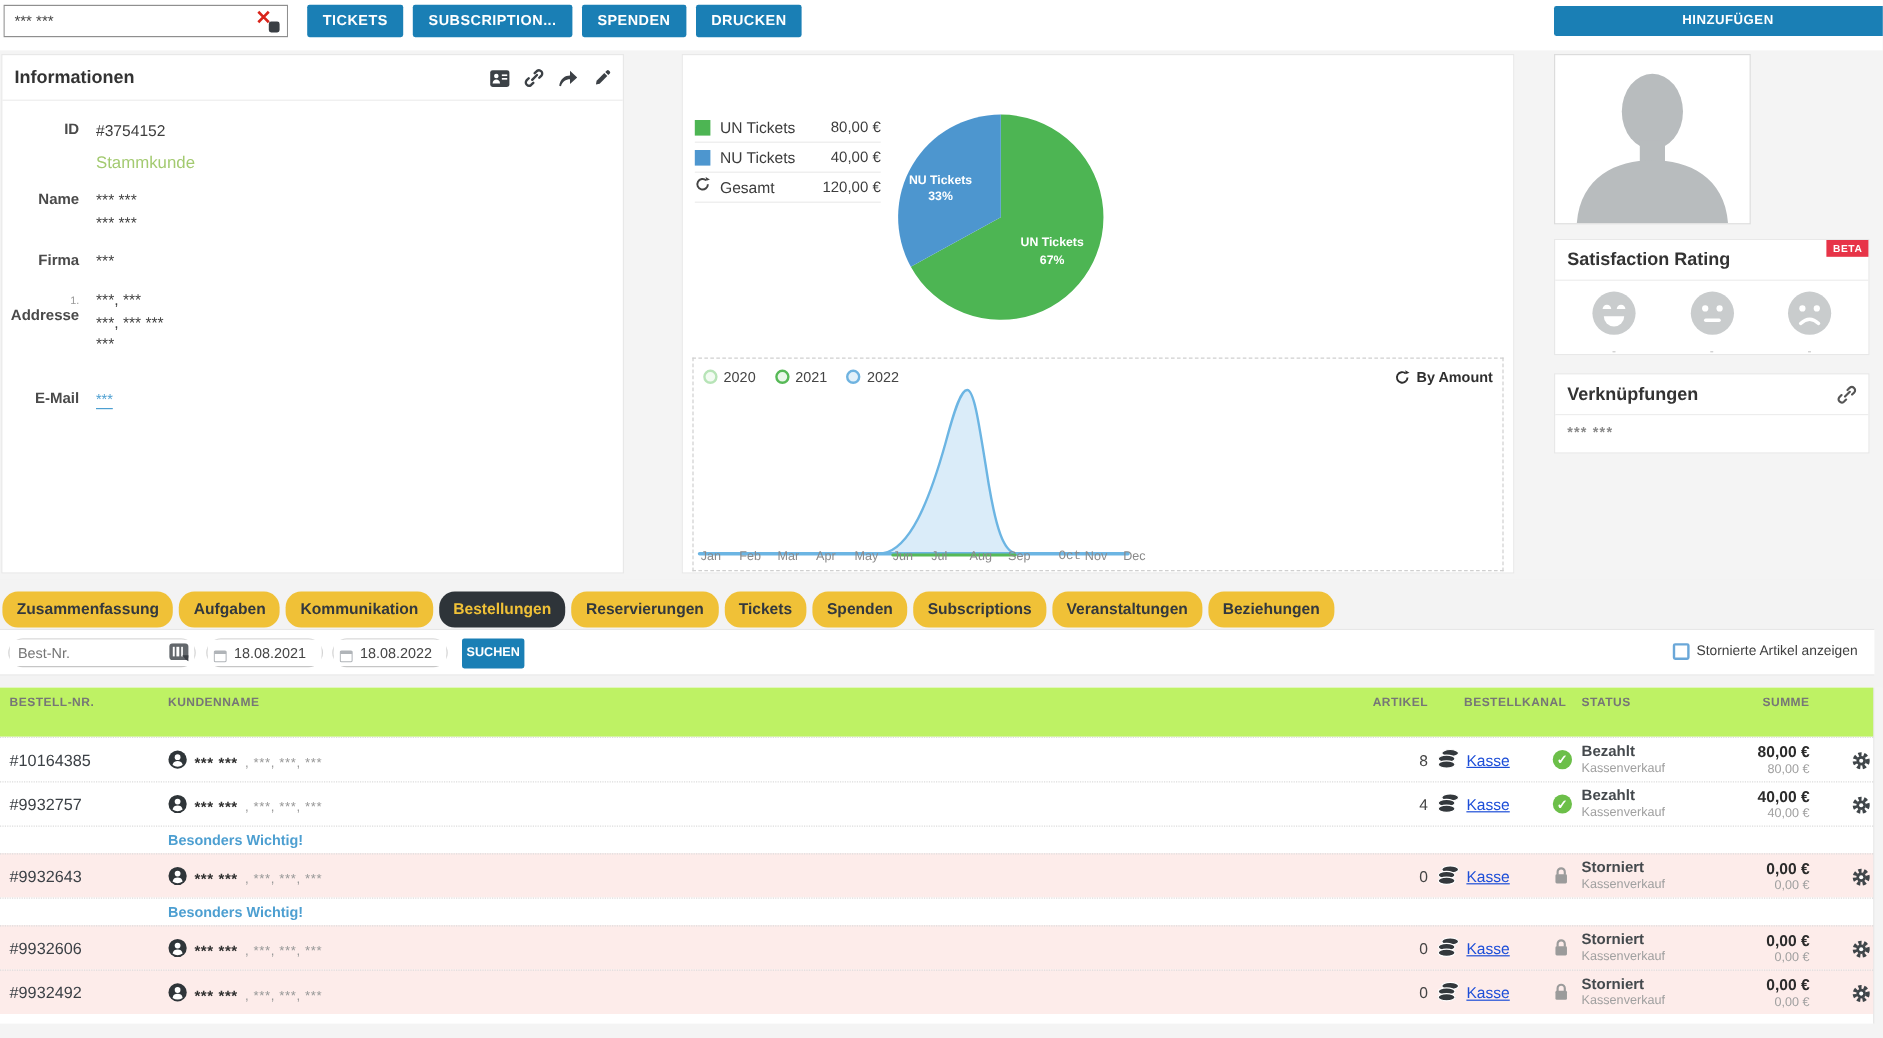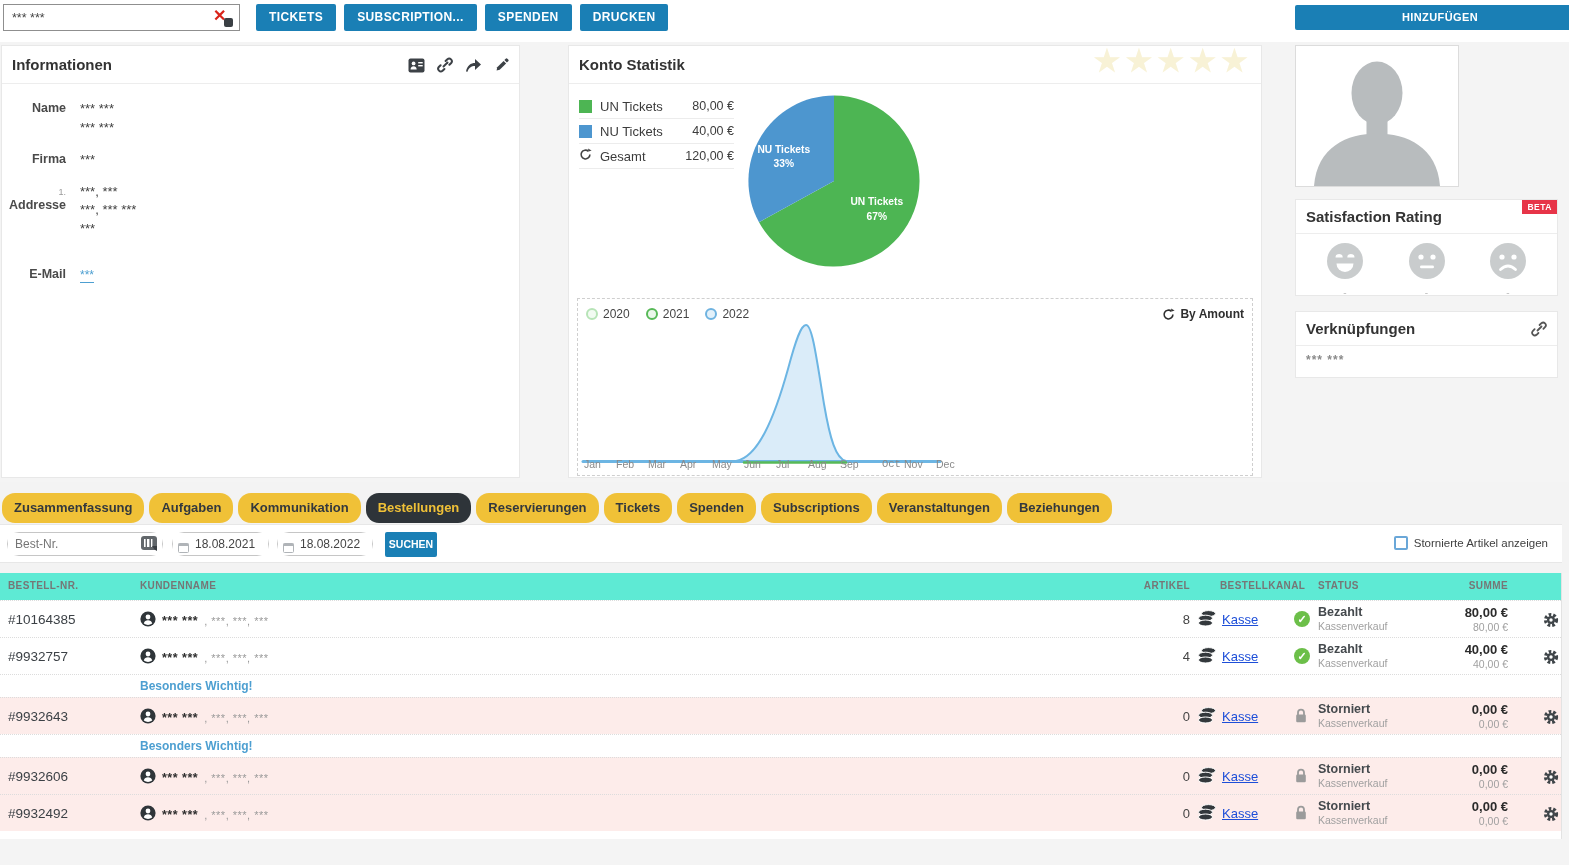--- a/index.html
+++ b/index.html
@@ -85,21 +85,21 @@
   #storno-label { font-size:11.5px; color:#3f3f3f;text-align:center; }
 
   
   #orders-panel { position:absolute; left:0; top:573px; width:1562px; background:#fff; border-right:1px solid #e3e3e3; padding-bottom:8px; }
   #found-bar { position:relative; height:30px; }
   #found-label { position:absolute; left:10px; top:8px; font-size:12.5px; font-weight:bold; color:#3a3a3a; }
   #pagination { position:absolute; right:10px; top:7px; display:flex; gap:4px; }
   .pg { height:16px; min-width:16px; padding:0 6px; font-size:10.5px; font-weight:bold; color:#fff; display:flex; align-items:center; justify-content:center; border-radius:2px; cursor:pointer; }
   .pg.page { background:#1a7fb5; padding:0 5px; }
   .pg.dark { background:#3c4247; }
-  #orders-header { position:relative; height:27px; background:#5eead4; font-size:10px; font-weight:bold; color:#767676; letter-spacing:.4px; }
+  #orders-header { position:relative; height:41px; background:#bef264; font-size:10px; font-weight:bold; color:#767676; letter-spacing:.4px; }
   .hc { position:absolute; top:7px; }
   .h0{left:8px} .h1{left:140px} .h2{left:1130px;width:60px;text-align:right} .h3{left:1220px} .h4{left:1318px} .h5{left:1380px;width:128px;text-align:right}
   .order-row { position:relative; height:37px; border-top:1px dotted #dcdcdc; background:#fff; }
   .order-row.cancelled { background:#fdecea; }
   .note-row { position:relative; height:23px; border-top:1px dotted #dcdcdc; background:#fff; }
   .note-link { position:absolute; left:140px; top:4px; font-size:12px; font-weight:bold; color:#4d9fd1; cursor:pointer; }
   .c-nr { position:absolute; left:8px; top:11px; font-size:13.5px; color:#3c4146; }
   .c-name { position:absolute; left:140px; top:10px; display:flex; gap:6px; align-items:center; }
   .name-bold { font-size:12.5px; font-weight:bold; color:#2f2f2f; letter-spacing:.5px; }
   .name-rest { font-size:11px; color:#9a9a9a; letter-spacing:.5px; }
@@ -164,20 +164,27 @@
     </span>
     <span>
       <svg width="15" height="15" viewBox="0 0 15 15">
           <path d="M3.2 9.3 L9.6 2.9 L12.1 5.4 L5.7 11.8 L2.6 12.4 Z" fill="#3c4146"></path>
           <path d="M10.4 2.1 L11.7 0.8 a1.2 1.2 0 0 1 1.7 0 l0.8 0.8 a1.2 1.2 0 0 1 0 1.7 L12.9 4.6 Z" fill="#3c4146"></path>
         </svg>
     </span>
   </div>
   <div id="info-fields">
       <div class="info-row">
+        <div class="info-label"><span>ID</span></div>
+        <div class="info-value">
+          <div class="info-line">#3754152</div>
+          <div class="info-badge">Stammkunde</div>
+        </div>
+      </div>
+      <div class="info-row">
         <div class="info-label"><span>Name</span></div>
         <div class="info-value">
           <div class="info-line">*** ***</div>
           <div class="info-line">*** ***</div>
         </div>
       </div>
       <div class="info-row">
         <div class="info-label"><span>Firma</span></div>
         <div class="info-value">
           <div class="info-line">***</div>
@@ -192,24 +199,20 @@
         </div>
       </div>
       <div class="info-row gap-before">
         <div class="info-label"><span>E-Mail</span></div>
         <div class="info-value"><span class="info-link">***</span></div>
       </div>
     </div>
 </div>
 
 <div class="panel" id="konto-panel">
-  <div class="panel-head">
-    <span>Konto Statistik</span>
-    <span id="konto-stars"><span class="star">★</span><span class="star">★</span><span class="star">★</span><span class="star">★</span><span class="star">★</span></span>
-  </div>
   <div id="konto-legend">
       <div class="legend-row">
         <span class="legend-chip" style="background: rgb(77, 181, 83);"></span>
         <span class="legend-label">UN Tickets</span>
         <span class="legend-value">80,00 €</span>
       </div>
       <div class="legend-row">
         <span class="legend-chip" style="background: rgb(77, 150, 207);"></span>
         <span class="legend-label">NU Tickets</span>
         <span class="legend-value">40,00 €</span>

